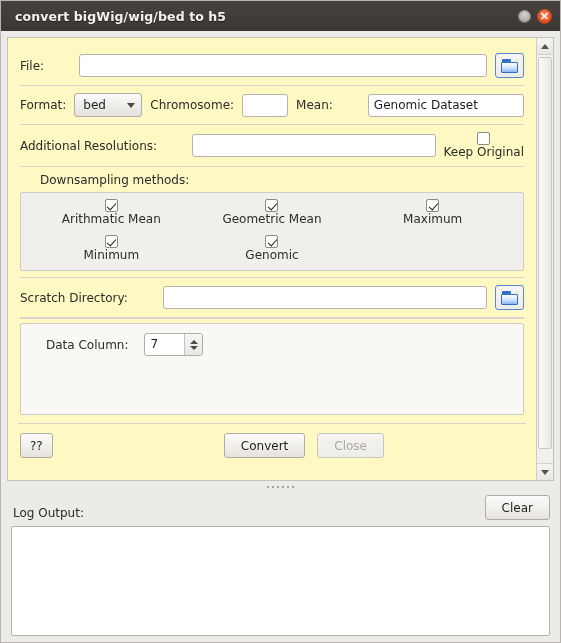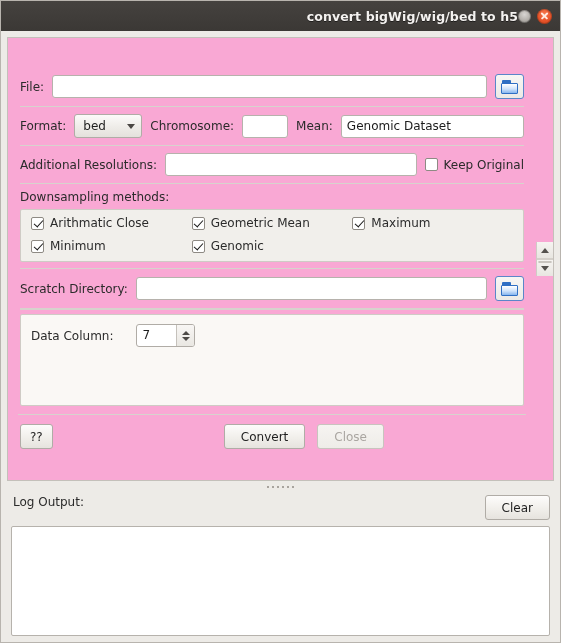--- a/index.html
+++ b/index.html
@@ -27,21 +27,20 @@
   }
   
   .titlebar {
     height: 30px;
     background: linear-gradient(to bottom, #45423f 0%, #3b3835 100%);
     display: flex;
     align-items: center;
     padding: 0 8px 0 14px;
     box-sizing: border-box;
     flex: 0 0 auto;
-    text-align: right;
   }
   .titlebar-title {
     color: #f4f2f0;
     font-size: 12.5px;
     font-weight: bold;
     letter-spacing: 0.1px;
     flex: 1 1 auto;
     white-space: nowrap;
     overflow: hidden;
     text-shadow: 0 1px 0 rgba(0,0,0,0.5);
@@ -86,25 +85,24 @@
     flex: 1 1 auto;
     display: flex;
     flex-direction: column;
     padding: 6px 6px 0 6px;
     box-sizing: border-box;
     min-height: 0;
   }
   .scrollpane {
     flex: 0 0 444px;
     display: flex;
-    background: #f9a8d4;
+    background: #fef9c3;
     border: 1px solid #c4c0ba;
     box-sizing: border-box;
     overflow: hidden;
-    align-items: center;
   }
   .form-area {
     flex: 1 1 auto;
     padding: 8px 10px 4px 10px;
     box-sizing: border-box;
     display: flex;
     flex-direction: column;
     overflow: hidden;
   }
 
@@ -134,21 +132,21 @@
     border-radius: 3px;
     height: 23px;
     box-sizing: border-box;
     padding: 0 5px;
     font-family: "DejaVu Sans", "Liberation Sans", sans-serif;
     font-size: 12px;
     color: #1c1c1c;
     outline: none;
     line-height: 21px;
   }
-  .textfield.grow { flex: 1 1 auto; min-width: 0; }
+  .textfield.grow { flex: 1 1 auto; min-width: 0; margin-left: 27px; }
 
   
   .iconbtn {
     width: 29px;
     height: 25px;
     border: 1px solid #5b86c9;
     border-radius: 3px;
     background: linear-gradient(to bottom, #f7f6f4 0%, #eceae6 100%);
     display: flex;
     align-items: center;
@@ -199,22 +197,22 @@
     width: 0; height: 0;
     border-left: 4.5px solid transparent;
     border-right: 4.5px solid transparent;
     border-top: 5px solid #4a4744;
   }
 
   
   .cbox-wrap {
     display: inline-flex;
     align-items: center;
-    gap: 6px;
-    cursor: pointer;
+    cursor: pointer;
+    flex-direction: column;
   }
   .cbox {
     width: 13px; height: 13px;
     border: 1px solid #8e8a84;
     background: #ffffff;
     border-radius: 2px;
     box-sizing: border-box;
     position: relative;
     flex: 0 0 auto;
   }
@@ -238,20 +236,21 @@
     margin: 2px 2px 6px 2px;
   }
   .method-grid {
     display: grid;
     grid-template-columns: 1fr 1fr 1fr;
     row-gap: 9px;
   }
   .grouplabel {
     padding: 6px 2px 3px 2px;
     font-size: 12px;
+    margin-left: 20px;
   }
 
   
   .datapanel {
     border: 1px solid #cfcbc5;
     background: #faf8f5;
     border-radius: 2px;
     margin: 4px 2px 6px 2px;
     padding: 9px 10px;
     box-sizing: border-box;
@@ -407,21 +406,21 @@
   .logsection {
     flex: 1 1 auto;
     display: flex;
     flex-direction: column;
     padding: 0 2px 6px 2px;
     box-sizing: border-box;
     min-height: 0;
   }
   .logheader {
     display: flex;
-    align-items: flex-start;
+    align-items: flex-end;
     padding: 2px 2px 6px 4px;
   }
   .logheader .spacer { flex: 1 1 auto; }
   .logbox {
     flex: 1 1 auto;
     background: #ffffff;
     border: 1px solid #b6b2ac;
     border-radius: 2px;
     margin: 0 2px;
     min-height: 0;
@@ -479,21 +478,21 @@
             <span class="label">Keep Original</span>
           </label>
         </div>
         <div class="hsep"></div>
 
         <div class="grouplabel">Downsampling methods:</div>
         <div class="groupbox">
           <div class="method-grid">
             <label class="cbox-wrap">
               <span class="cbox checked"></span>
-              <span class="label">Arithmatic Close</span>
+              <span class="label">Arithmatic Mean</span>
             </label>
             <label class="cbox-wrap">
               <span class="cbox checked"></span>
               <span class="label">Geometric Mean</span>
             </label>
             <label class="cbox-wrap">
               <span class="cbox checked"></span>
               <span class="label">Maximum</span>
             </label>
             <label class="cbox-wrap">
@@ -516,21 +515,21 @@
               <span class="tab"></span>
                 <span class="body"></span>
             </span>
           </div>
         </div>
         <div class="hsep"></div>
 
         <div class="hsep"></div>
 
         <div class="datapanel">
-          <div style="display:flex;align-items:center;gap:23px;">
+          <div style="display:flex;align-items:center;gap:16px;margin-left:15px;">
             <span class="label">Data Column:</span>
             <div class="spinner">
               <span class="val">7</span>
               <span class="arrows">
                 <span class="up"></span>
                 <span class="dn"></span>
               </span>
             </div>
           </div>
         </div>

